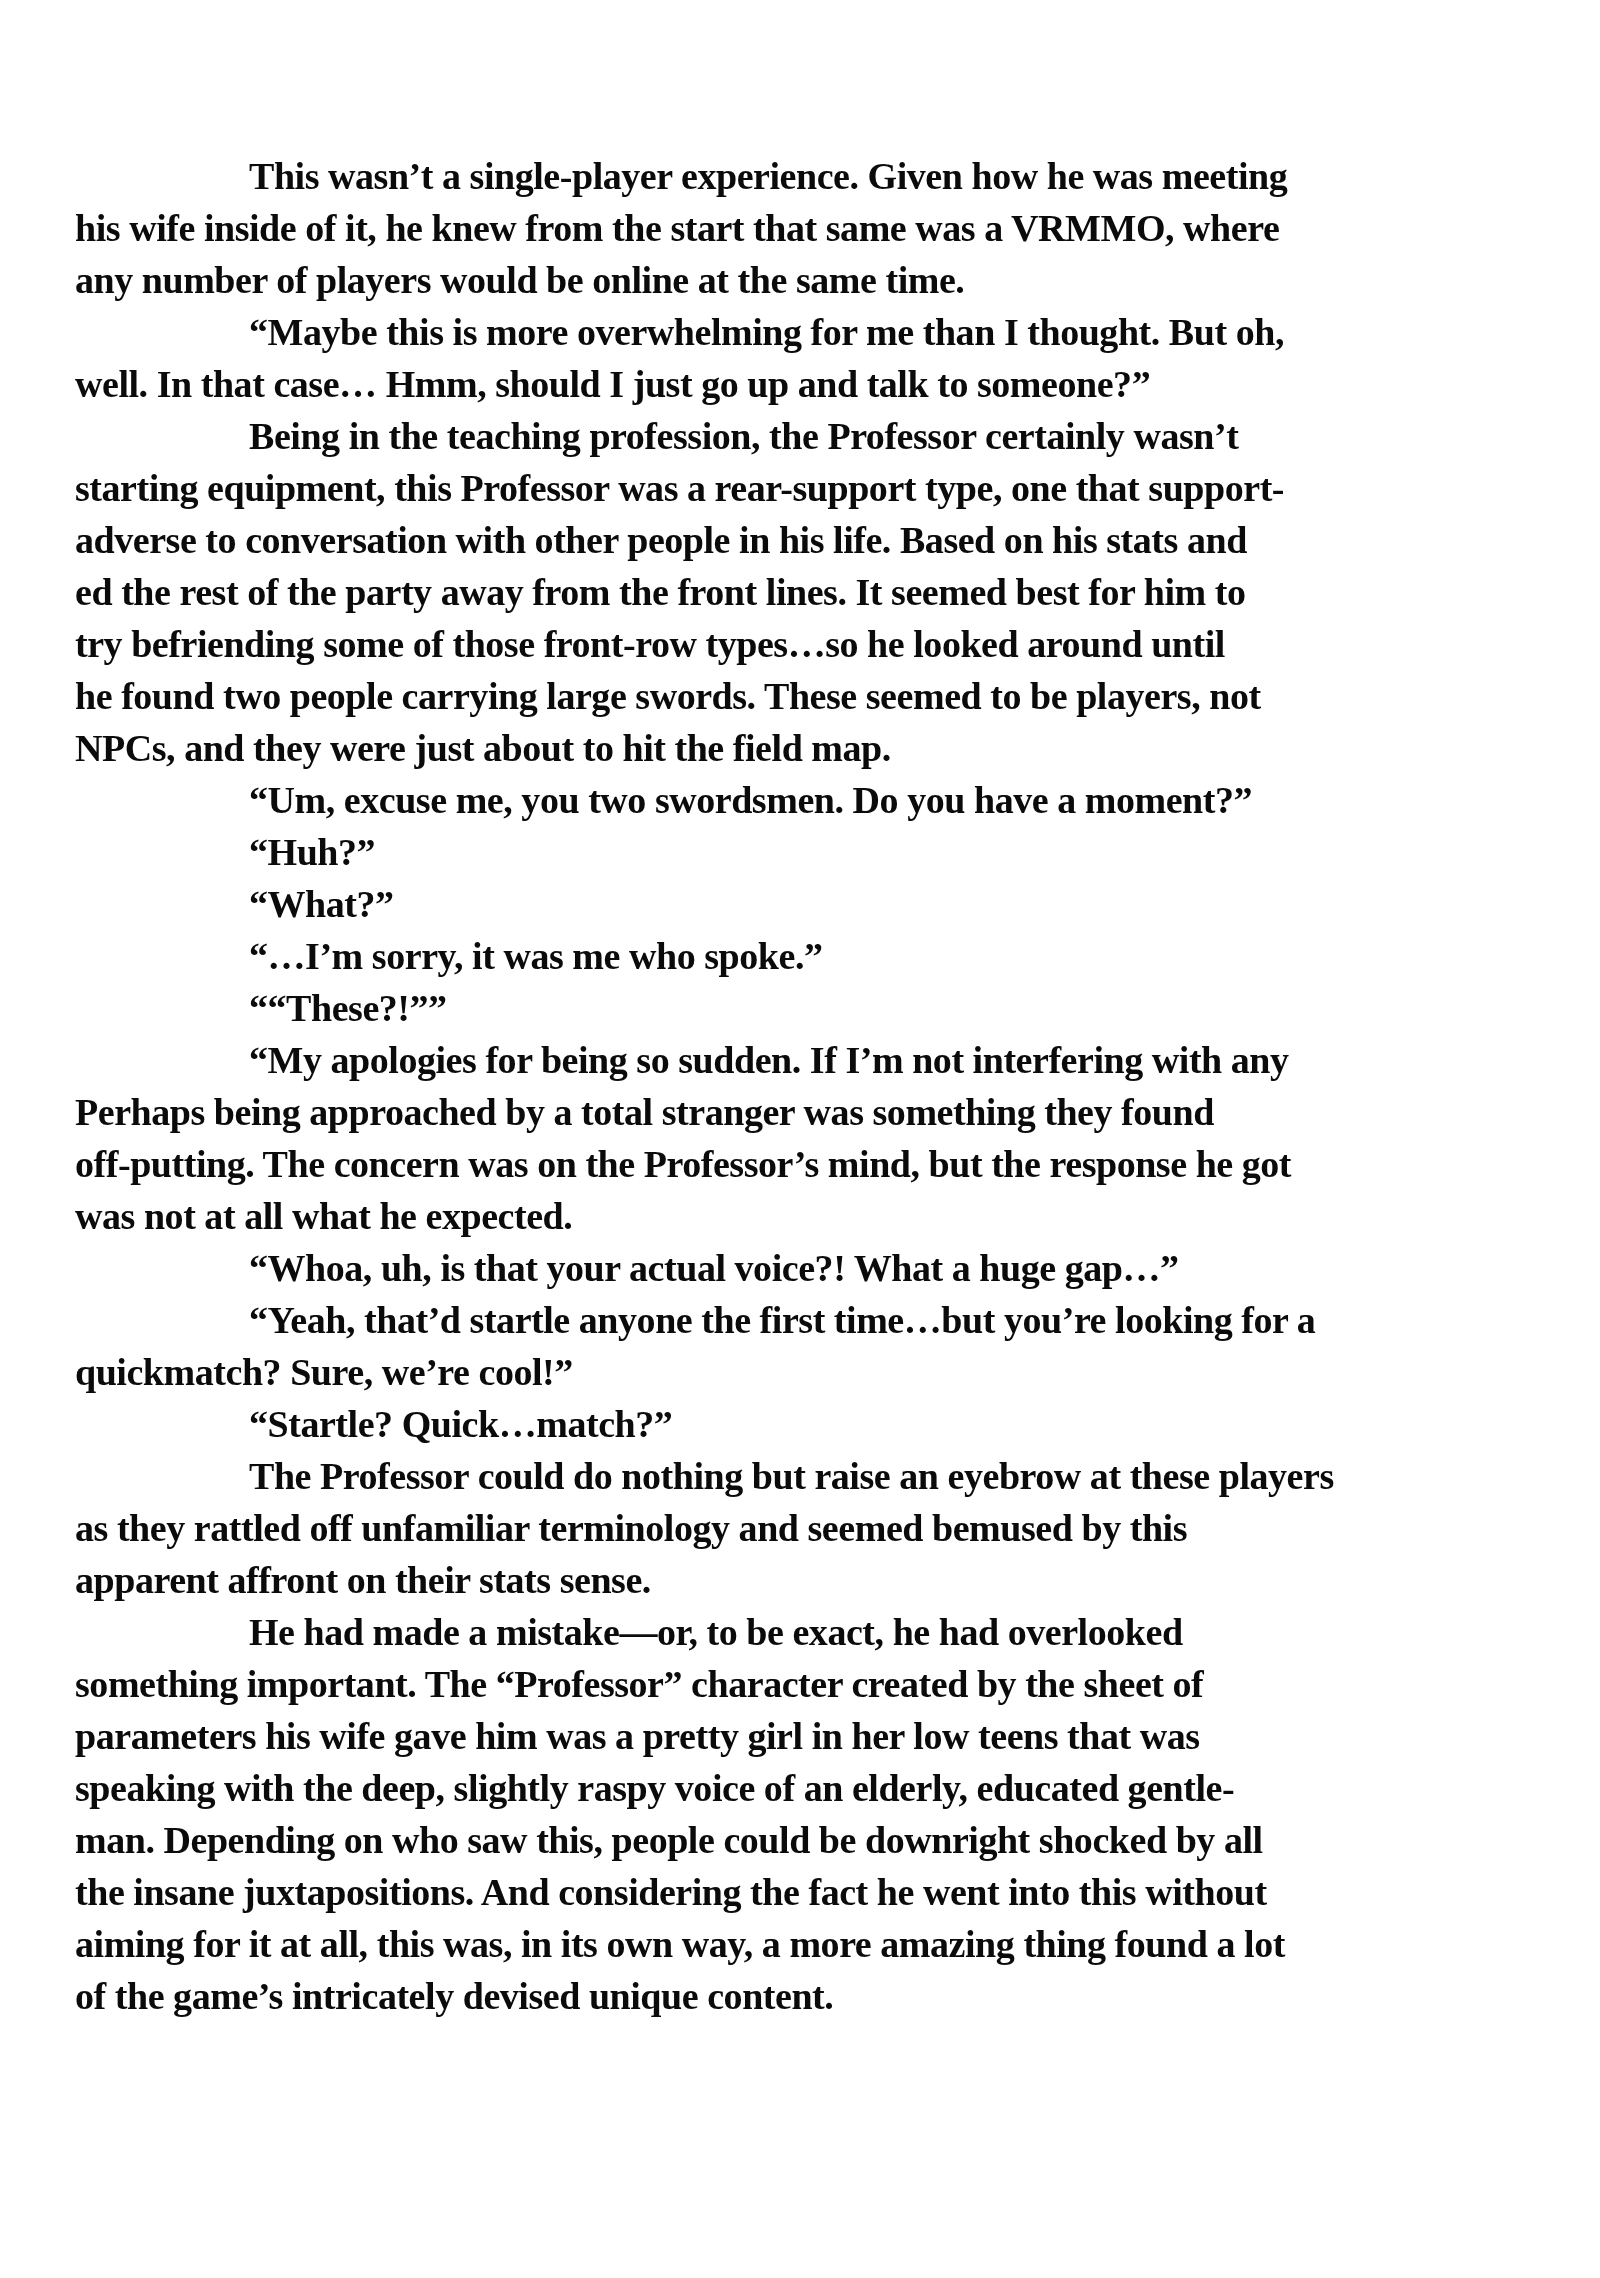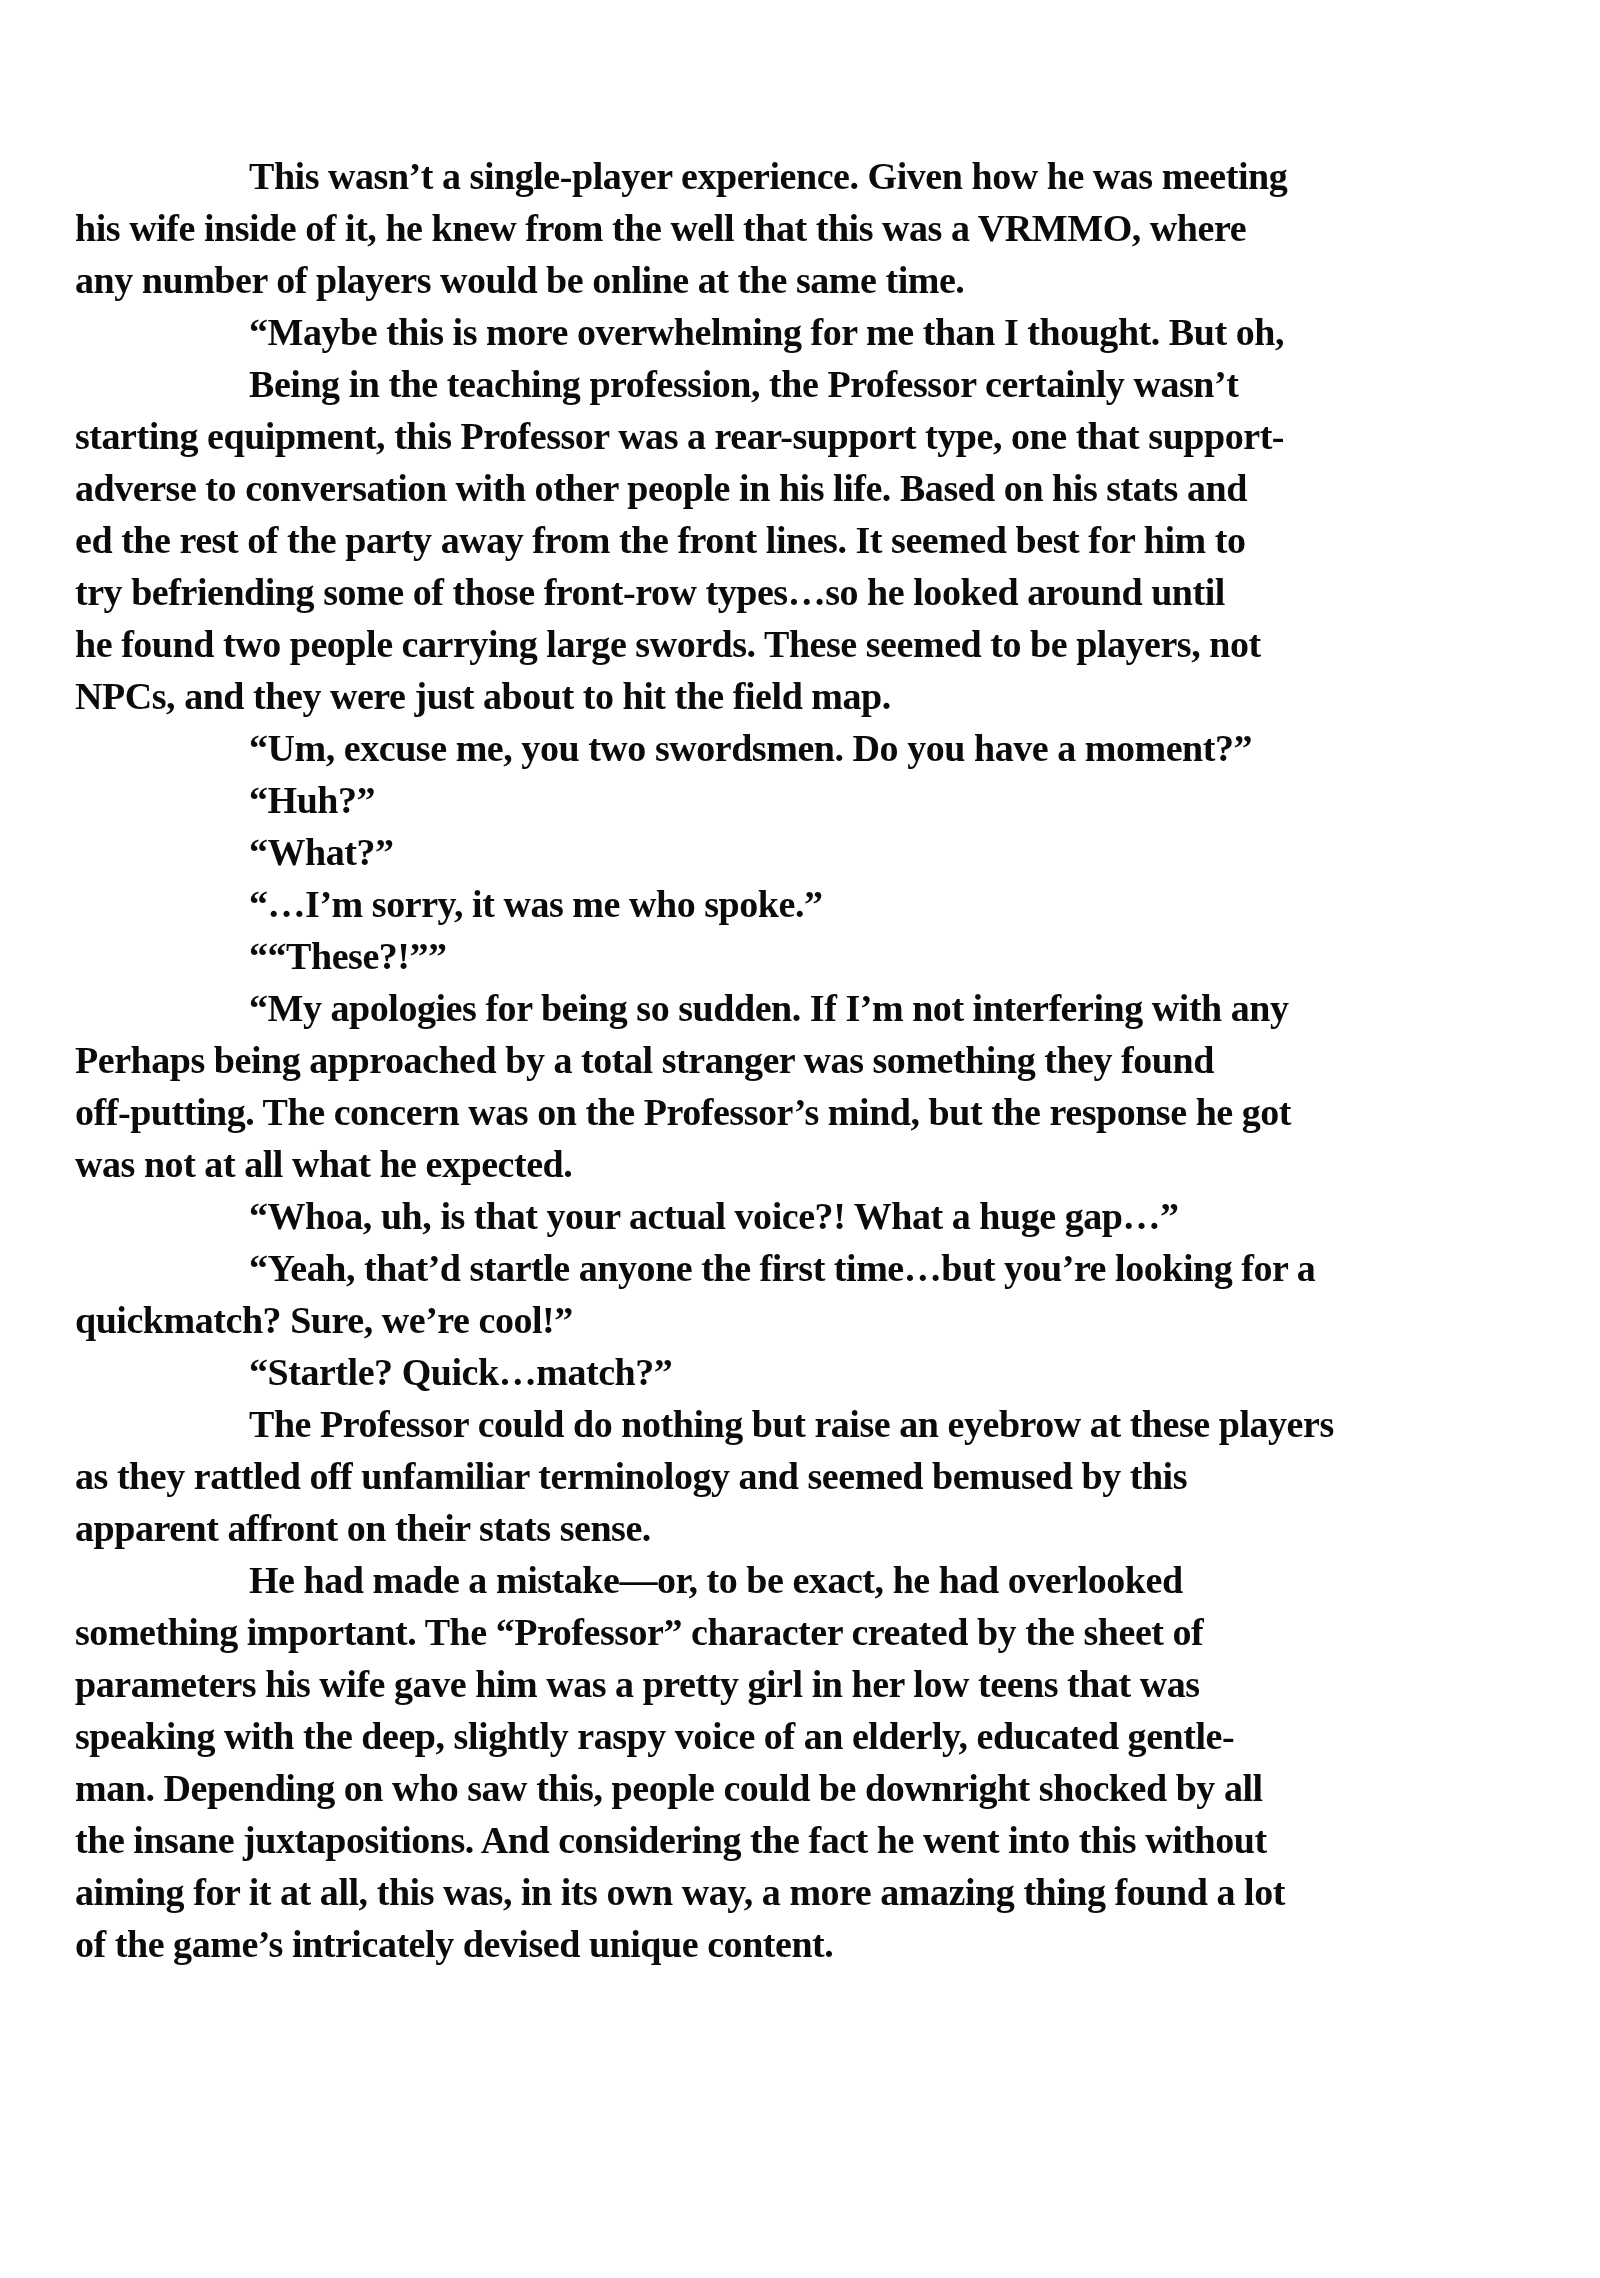--- a/index.html
+++ b/index.html
@@ -42,25 +42,26 @@
     padding-left: 174px;
   }
 </style>
 </head>
 <body>
 
 <div class="page">
   <div class="text-block">
       <div class="paragraph">
         <div class="line indent">This wasn’t a single-player experience. Given how he was meeting</div>
-        <div class="line">his wife inside of it, he knew from the well that this was a VRMMO, where</div>
+        <div class="line">his wife inside of it, he knew from the start that same was a VRMMO, where</div>
         <div class="line">any number of players would be online at the same time.</div>
       </div>
       <div class="paragraph">
         <div class="line indent">“Maybe this is more overwhelming for me than I thought. But oh,</div>
+        <div class="line">well. In that case… Hmm, should I just go up and talk to someone?”</div>
       </div>
       <div class="paragraph">
         <div class="line indent">Being in the teaching profession, the Professor certainly wasn’t</div>
         <div class="line">starting equipment, this Professor was a rear-support type, one that support-</div>
         <div class="line">adverse to conversation with other people in his life. Based on his stats and</div>
         <div class="line">ed the rest of the party away from the front lines. It seemed best for him to</div>
         <div class="line">try befriending some of those front-row types…so he looked around until</div>
         <div class="line">he found two people carrying large swords. These seemed to be players, not</div>
         <div class="line">NPCs, and they were just about to hit the field map.</div>
       </div>

